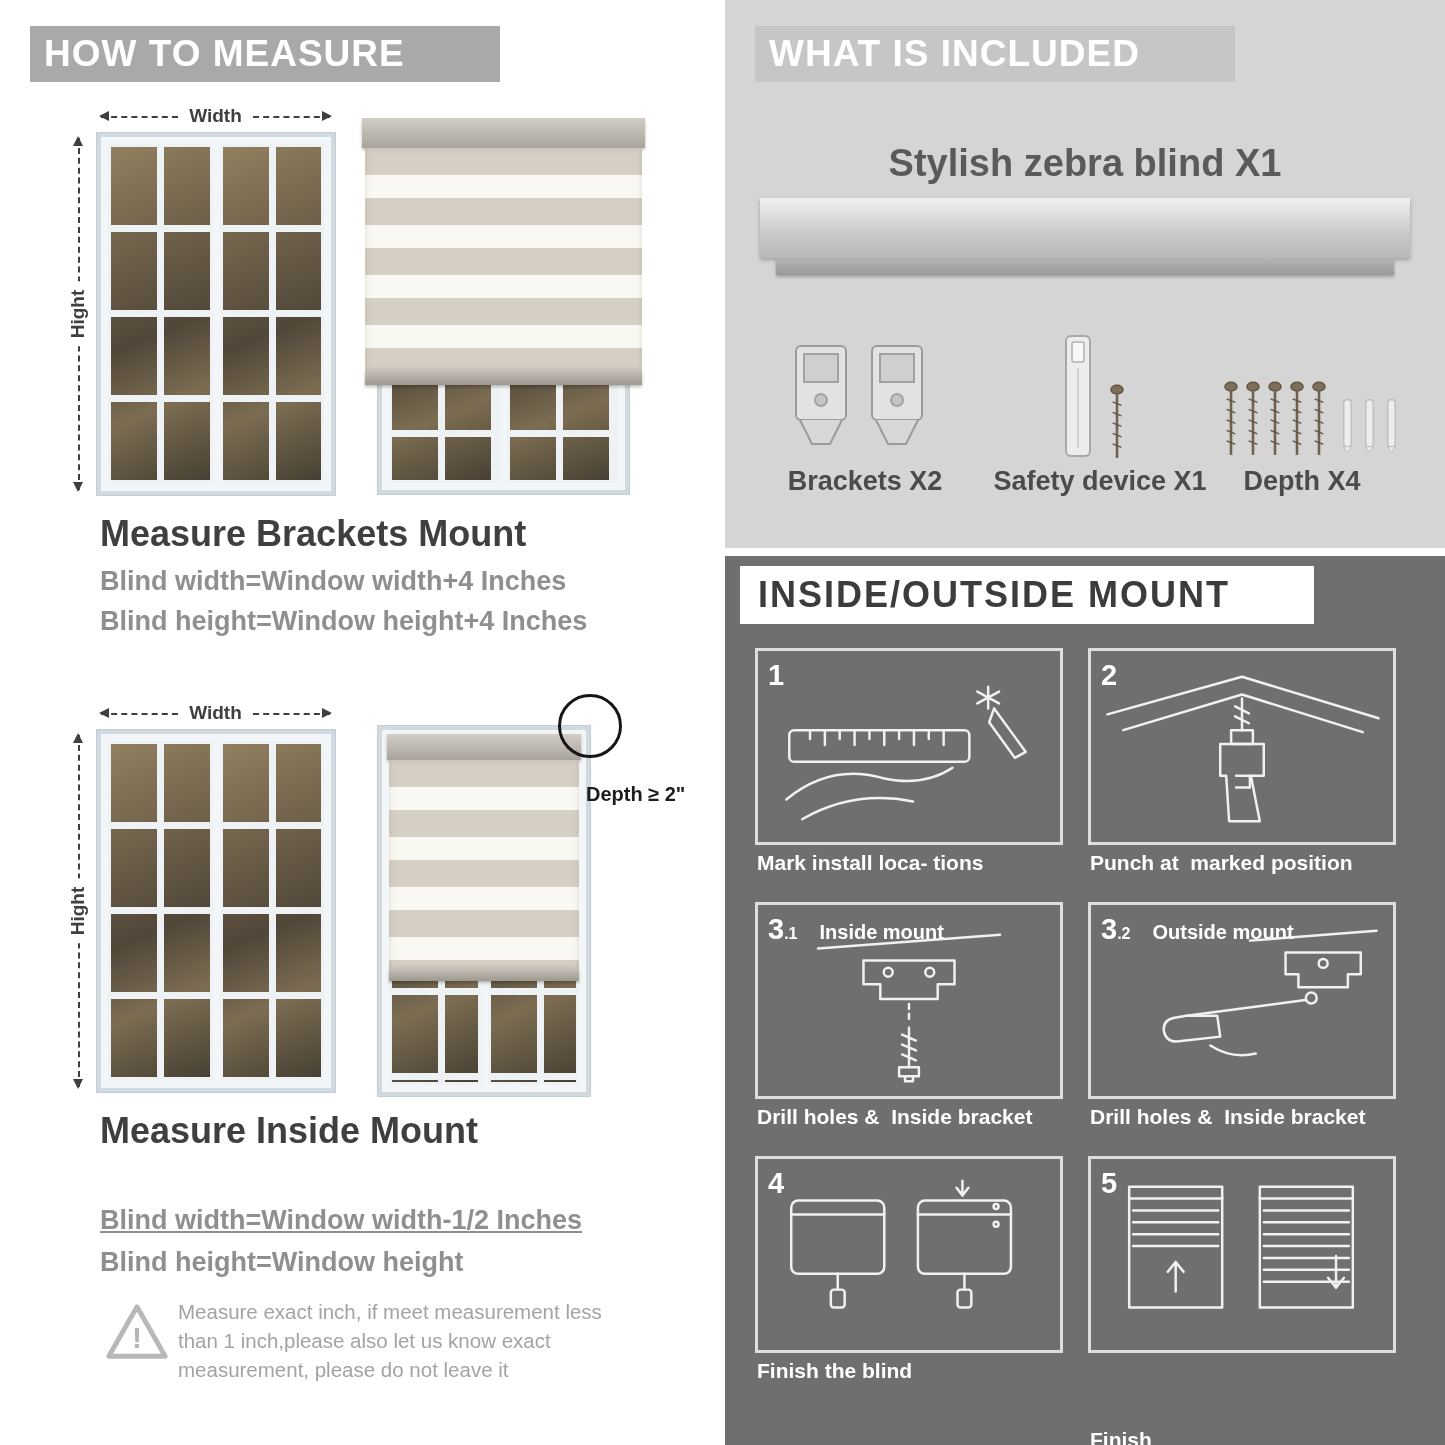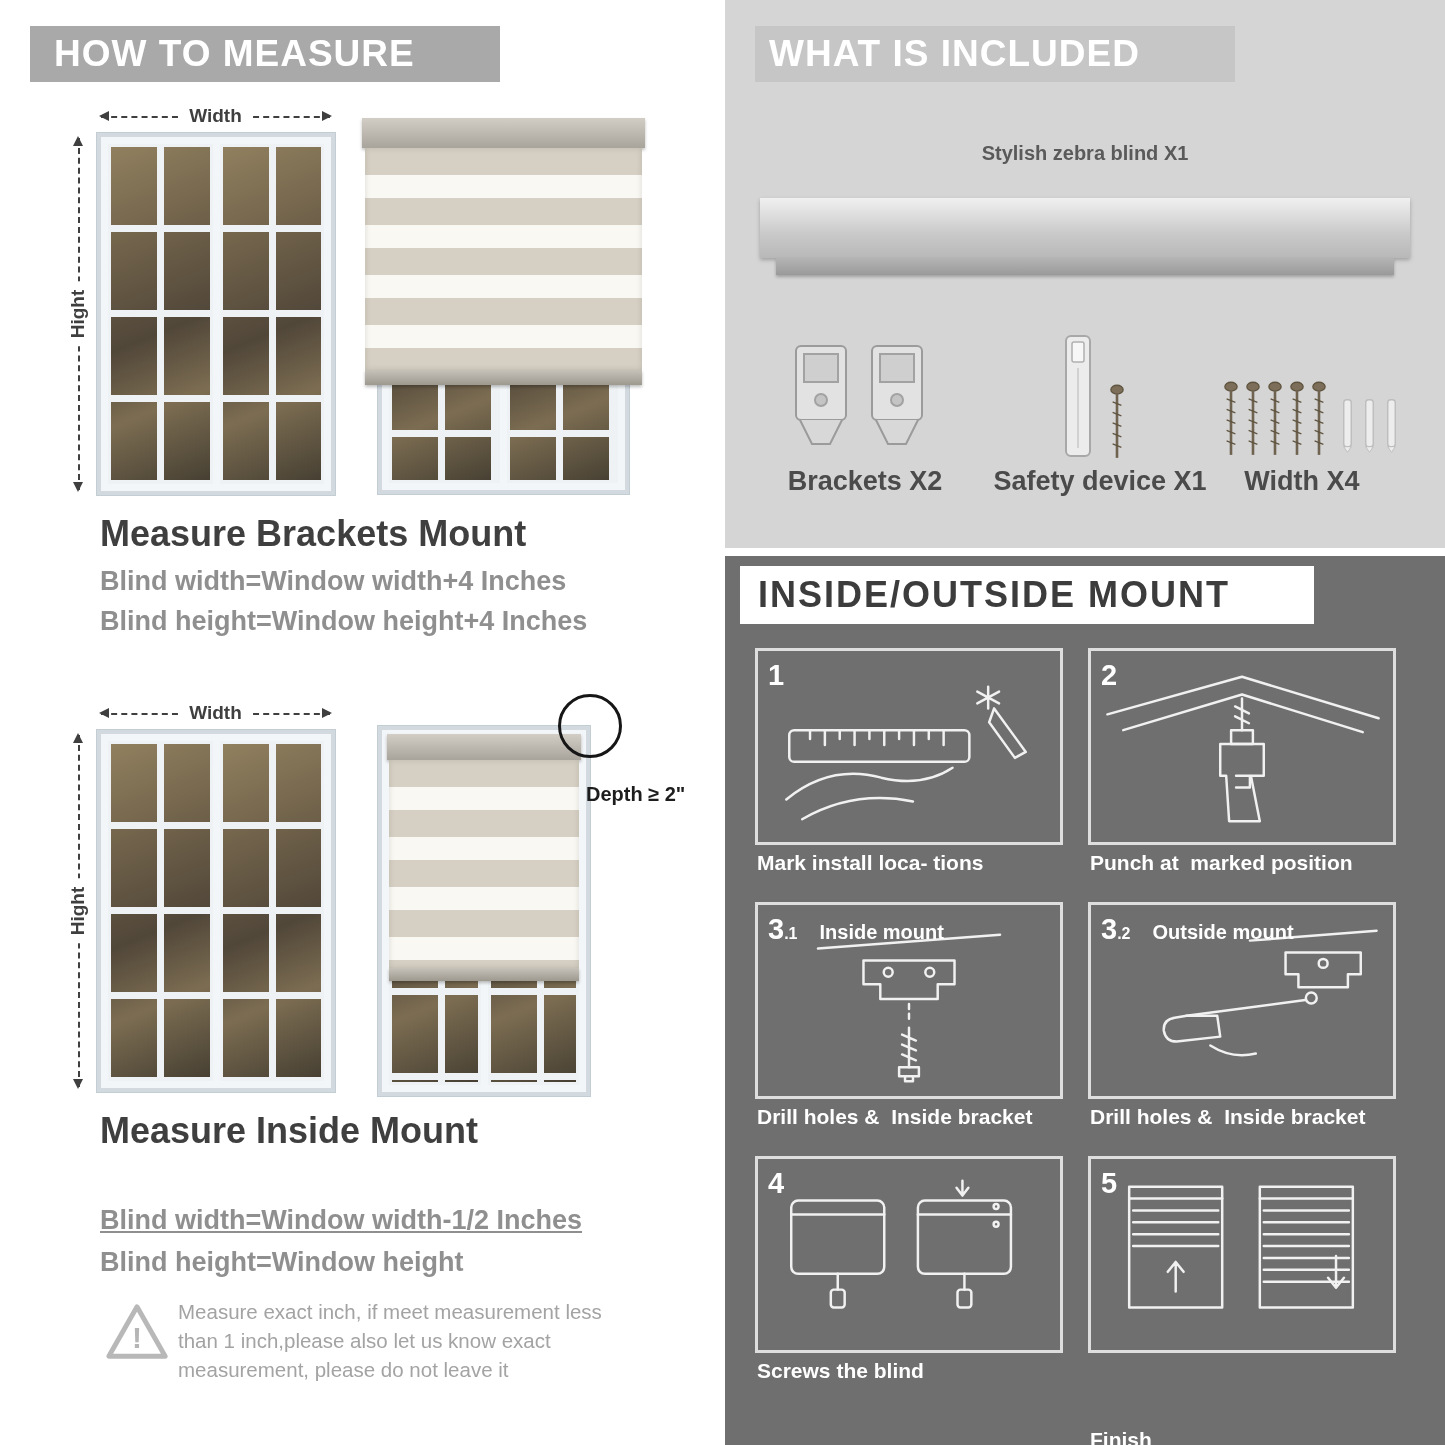--- a/index.html
+++ b/index.html
@@ -2,21 +2,21 @@
 <html><head>
 <meta charset="utf-8">
 <style>
   * { margin:0; padding:0; box-sizing:border-box; }
   body { font-family:"Liberation Sans", sans-serif; background:#fff; }
   .page { position:relative; width:1445px; height:1445px; background:#ffffff; overflow:hidden; }
   .abs { position:absolute; }
 
   
   .banner { position:absolute; display:flex; align-items:center; font-weight:700; letter-spacing:1px; }
-  .banner-gray { background:#a9a9a9; color:#ffffff; font-size:37px; padding-left:24px; }
+  .banner-gray { background:#a9a9a9; color:#ffffff; font-size:37px; padding-left:14px; }
   .banner-included { background:#c6c6c6; color:#ffffff; font-size:37px; padding-left:14px; }
   .banner-white { background:#ffffff; color:#3c3c3c; font-size:36px; padding-left:18px; letter-spacing:2px; }
 
   
   .win { position:absolute; border:4px solid #d2dae0; background:#f3f6f8; box-shadow:0 0 0 1px #c2cdd4; padding:7px; display:flex; gap:7px; }
   .win-half { flex:1; border:3px solid #eef2f4; }
   .panes {
     background:
       repeating-linear-gradient(to bottom, rgba(0,0,0,0) 0 78px, #eef2f4 78px 85px),
       repeating-linear-gradient(to right, rgba(0,0,0,0) 0 46px, #eef2f4 46px 53px),
@@ -45,21 +45,21 @@
   .h-line  { position:absolute; font-size:27px; font-weight:700; color:#8f8f8f; }
 
   .callout-circle { position:absolute; border:3px solid #161616; border-radius:50%; }
   .depth-label { position:absolute; font-size:20px; font-weight:700; color:#1d1d1d; }
 
   .warn-wrap { position:absolute; }
   .warn-mark { position:absolute; left:50%; top:60%; transform:translate(-50%,-50%); font-size:30px; font-weight:700; color:#b5b5b5; }
   .warn-text { position:absolute; font-size:20.5px; color:#a3a3a3; line-height:1.42; }
 
   
-  .product-title { position:absolute; text-align:center; font-size:20px; font-weight:700; color:#5a5a5a; }
+  .product-title { position:absolute; text-align:center; font-size:38px; font-weight:700; color:#5a5a5a; }
   .headrail-main { position:absolute; background:linear-gradient(180deg,#f0f0f0 0%,#c9c9c9 60%,#b8b8b8 100%); box-shadow:0 2px 4px rgba(0,0,0,.25); }
   .headrail-lower { position:absolute; background:linear-gradient(180deg,#b4b4b4,#9a9a9a); box-shadow:0 2px 3px rgba(0,0,0,.25); }
   .item-label { position:absolute; text-align:center; font-size:27px; font-weight:700; color:#4b4b4b; }
   .iconrow { position:absolute; display:flex; align-items:flex-end; }
 
   
   .panel { position:absolute; border:3px solid #dedede; }
   .panel svg.art { position:absolute; inset:0; width:100%; height:100%; }
   .art path, .art rect, .art circle { fill:none; stroke:#f1f1f1; stroke-width:2.5; stroke-linecap:round; stroke-linejoin:round; }
   .pnum { position:absolute; top:8px; left:10px; display:flex; align-items:baseline; color:#ffffff; font-weight:700; z-index:2; }
@@ -227,21 +227,21 @@
       <path d="M4 52 h8 l-4 6 z" fill="#ededed" stroke="#bdbdbd" stroke-width="1"></path>
     </svg>
     <svg width="15" height="62" viewBox="0 0 16 62">
       <rect x="4" y="2" width="8" height="50" rx="3" fill="#ededed" stroke="#bdbdbd" stroke-width="1.5"></rect>
       <path d="M4 52 h8 l-4 6 z" fill="#ededed" stroke="#bdbdbd" stroke-width="1"></path>
     </svg>
   </div>
 
   <div class="item-label" style="left:770px; top:466px; width:190px;">Brackets X2</div>
   <div class="item-label" style="left:972px; top:466px; width:256px;">Safety device X1</div>
-  <div class="item-label" style="left:1212px; top:466px; width:180px;">Width X4</div>
+  <div class="item-label" style="left:1212px; top:466px; width:180px;">Depth X4</div>
 
   <div class="banner banner-white" style="left:740px; top:566px; width:574px; height:58px;">
     <span>INSIDE/OUTSIDE MOUNT</span>
   </div>
 
   <div class="panel" style="left:755px; top:648px; width:308px; height:197px;">
     <div class="pnum">
       <span><span class="pn-big">1</span><span class="pn-sub"></span></span>
       <span class="pn-label"></span>
     </div>
@@ -317,21 +317,21 @@
         <rect x="73" y="132" width="14" height="18" rx="3"></rect>
       <path d="M168 42 h80 a7 7 0 0 1 7 7 v60 a7 7 0 0 1 -7 7 h-80 a7 7 0 0 1 -7 -7 v-60 a7 7 0 0 1 7 -7 z"></path>
       <path d="M161 56 h94"></path>
       <path d="M206 22 v14 m-6 -7 l6 8 6 -8"></path>
       <path d="M208 116 v16"></path>
         <rect x="201" y="132" width="14" height="18" rx="3"></rect>
       <circle cx="240" cy="48" r="2.5"></circle>
         <circle cx="240" cy="66" r="2.5"></circle>
     </svg>
   </div>
-  <div class="pcaption" style="left:757px; top:1359px; width:304px;">Screws the blind</div>
+  <div class="pcaption" style="left:757px; top:1359px; width:304px;">Finish the blind</div>
 
   <div class="panel" style="left:1088px; top:1156px; width:308px; height:197px;">
     <div class="pnum">
       <span><span class="pn-big">5</span><span class="pn-sub"></span></span>
       <span class="pn-label"></span>
     </div>
     <svg class="art" viewBox="0 0 304 193">
       <rect x="38" y="28" width="94" height="122"></rect>
       <path d="M38 40 h94"></path>
       <path d="M42 52 h86 M42 64 h86 M42 76 h86 M42 88 h86"></path>

